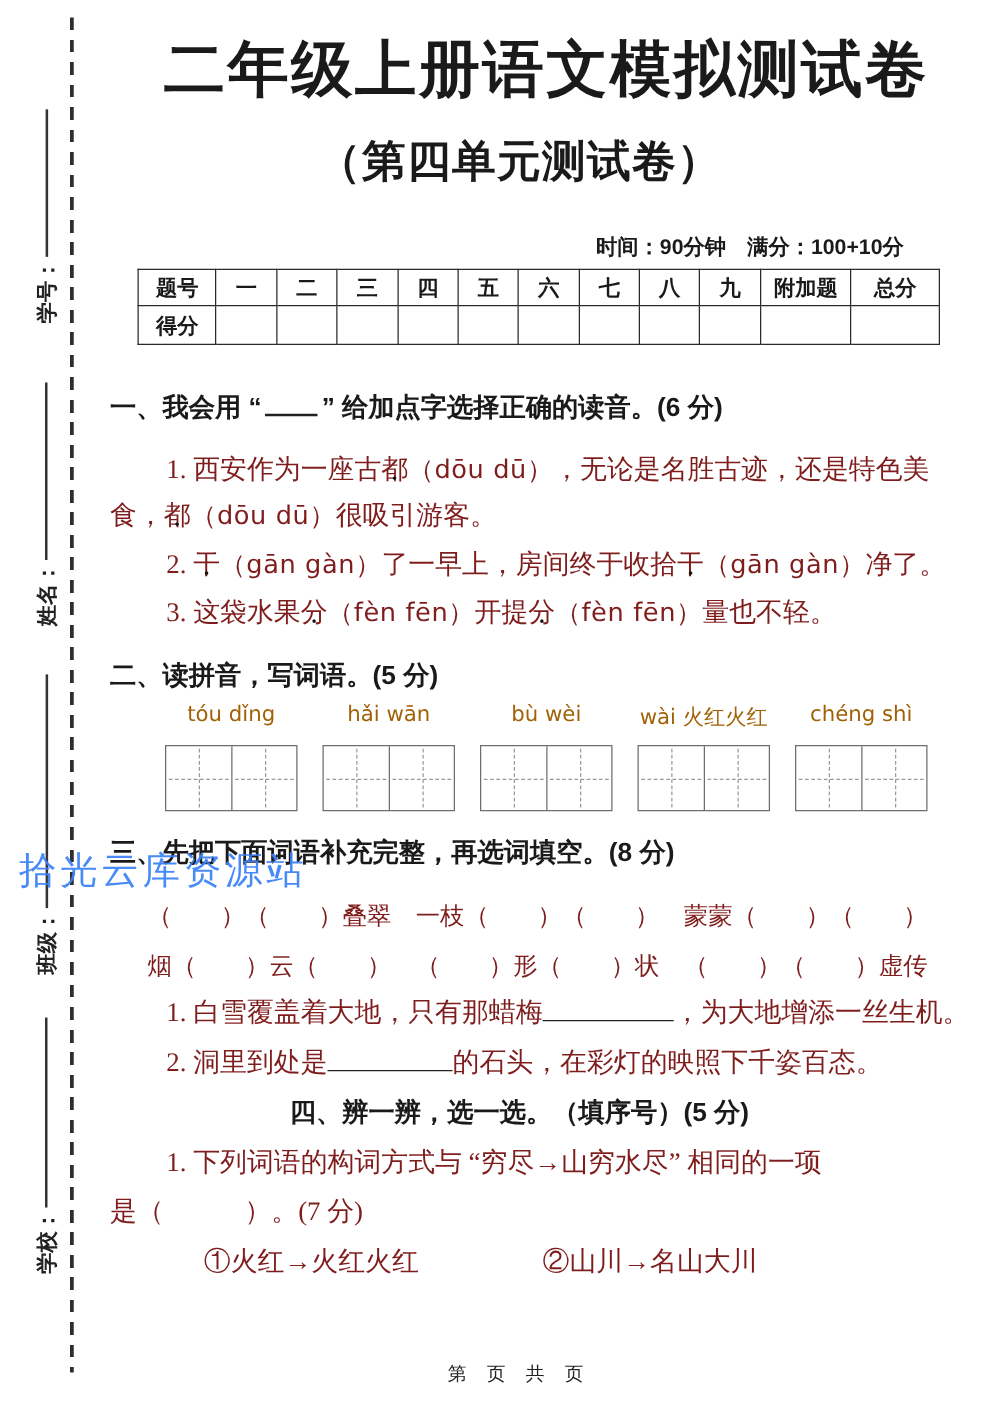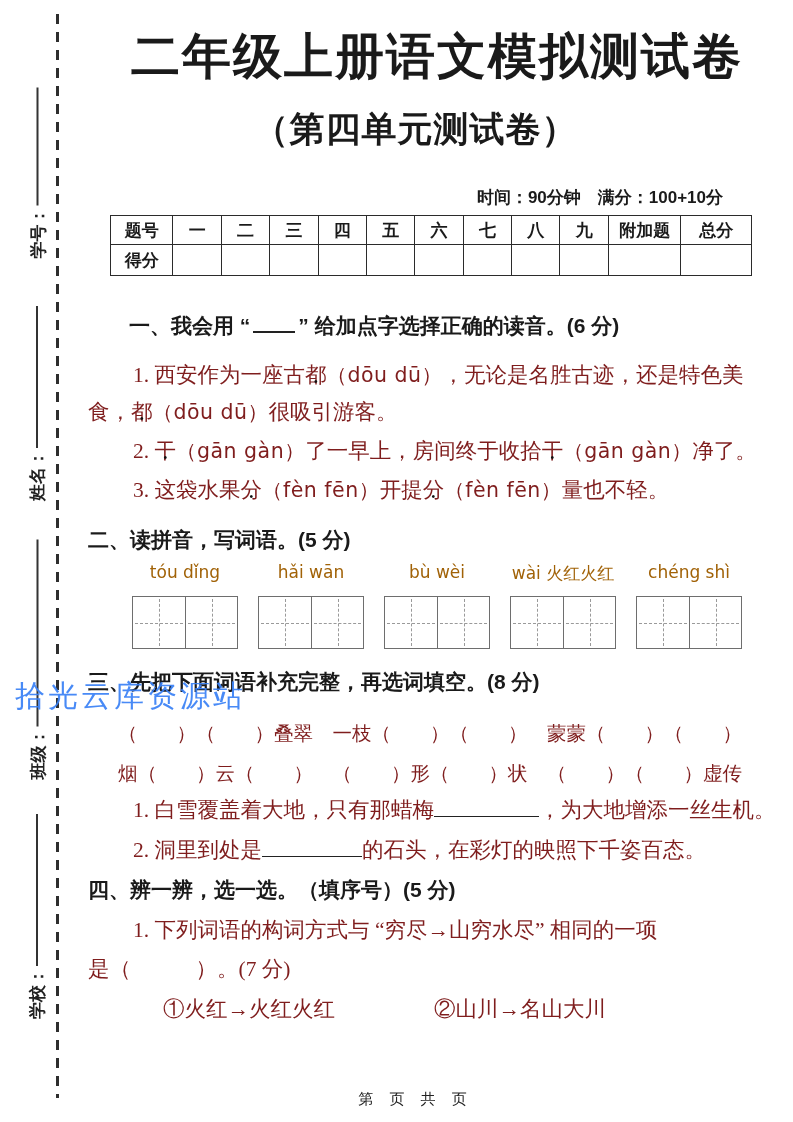--- a/index.html
+++ b/index.html
@@ -43,24 +43,24 @@
     font-size:17px; font-weight:600; padding:0;
   }
   table.score tr:first-child td { height:29px; }
   table.score tr:last-child  td { height:31px; }
   td.c-label { width:62px; }
   td.c-num   { width:48px; }
   td.c-extra { width:72px; }
   td.c-total { width:70px; }
 
   .h-sec { font-size:21px; font-weight:700; font-family:"Liberation Sans", sans-serif; white-space:nowrap; }
-  .s1h { top:312px;margin-left:41px; }
+  .s1h { top:312px; }
   .s2h { top:526px; }
   .s3h { top:668px; }
-  .s4h { top:876px; }
+  .s4h { top:876px;text-align:center; }
 
   .q { font-family:"Liberation Serif", serif; font-size:21.5px; line-height:27px; white-space:nowrap; color:#7f1d1d; }
   .ind { padding-left:45px; }
   .s1i1l1 { top:362px; } .s1i1l2 { top:399px; }
   .s1i2   { top:438px; } .s1i3   { top:477px; }
 
   .py { font-family:"DejaVu Sans", sans-serif; font-size:20.5px; letter-spacing:.5px; }
 
   .jdz { position:relative; display:inline-block; }
   .jdz::after {

